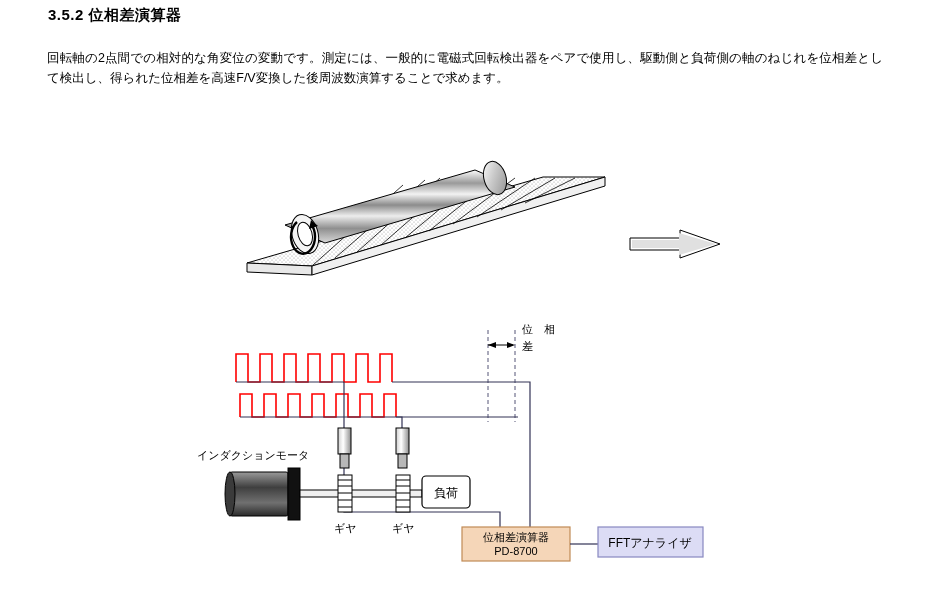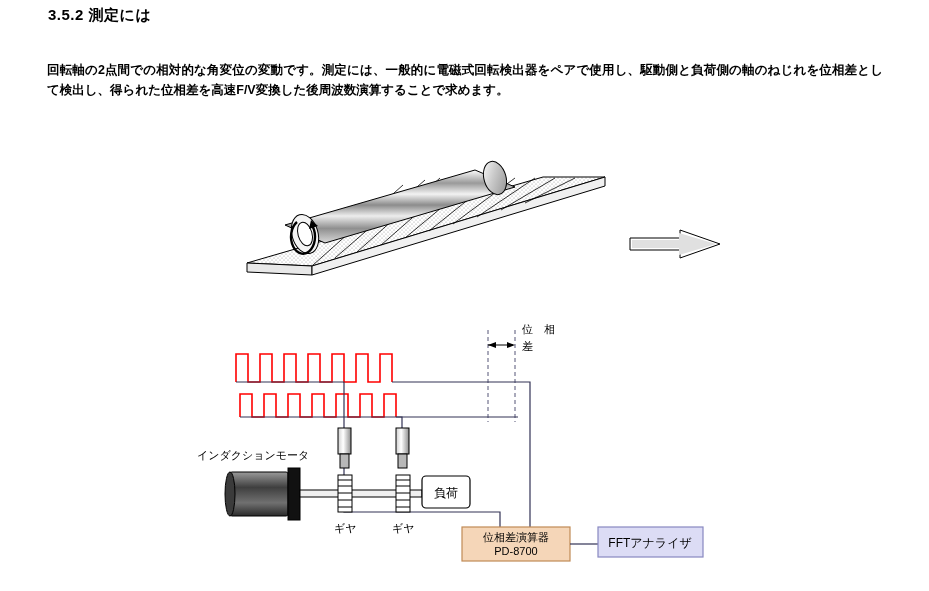--- a/index.html
+++ b/index.html
@@ -26,26 +26,25 @@
     left: 48px;
     top: 6px;
     font-size: 15px;
     font-weight: bold;
     letter-spacing: 0.5px;
     white-space: nowrap;
   }
   .body-text {
     position: absolute;
     left: 47px;
-    top: 60px;
+    top: 48px;
     width: 836px;
     font-size: 12.5px;
     line-height: 20px;
     text-align: justify;
-    font-weight: bold;
   }
   .fig-top {
     position: absolute;
     left: 185px;
     top: 125px;
     width: 560px;
     height: 175px;
   }
   .fig-bottom {
     position: absolute;
@@ -57,21 +56,21 @@
   svg { display: block; overflow: visible; }
   .cap {
     font-family: "Liberation Sans", sans-serif;
   }
 </style>
 </head>
 <body>
 
 <div id="page">
 
-  <div class="heading">3.5.2  測定には</div>
+  <div class="heading">3.5.2  位相差演算器</div>
 
   <div class="body-text">回転軸の2点間での相対的な角変位の変動です。測定には、一般的に電磁式回転検出器をペアで使用し、駆動側と負荷側の軸のねじれを位相差として検出し、得られた位相差を高速F/V変換した後周波数演算することで求めます。</div>
 
   <div class="fig-top">
     <svg width="560" height="180" viewBox="0 0 560 180">
       <defs>
         <linearGradient id="cylGrad" x1="0" y1="0" x2="0" y2="1">
           <stop offset="0%" stop-color="#fdfdfd"></stop>
           <stop offset="18%" stop-color="#9a9a9a"></stop>
           <stop offset="33%" stop-color="#f2f2f2"></stop>

